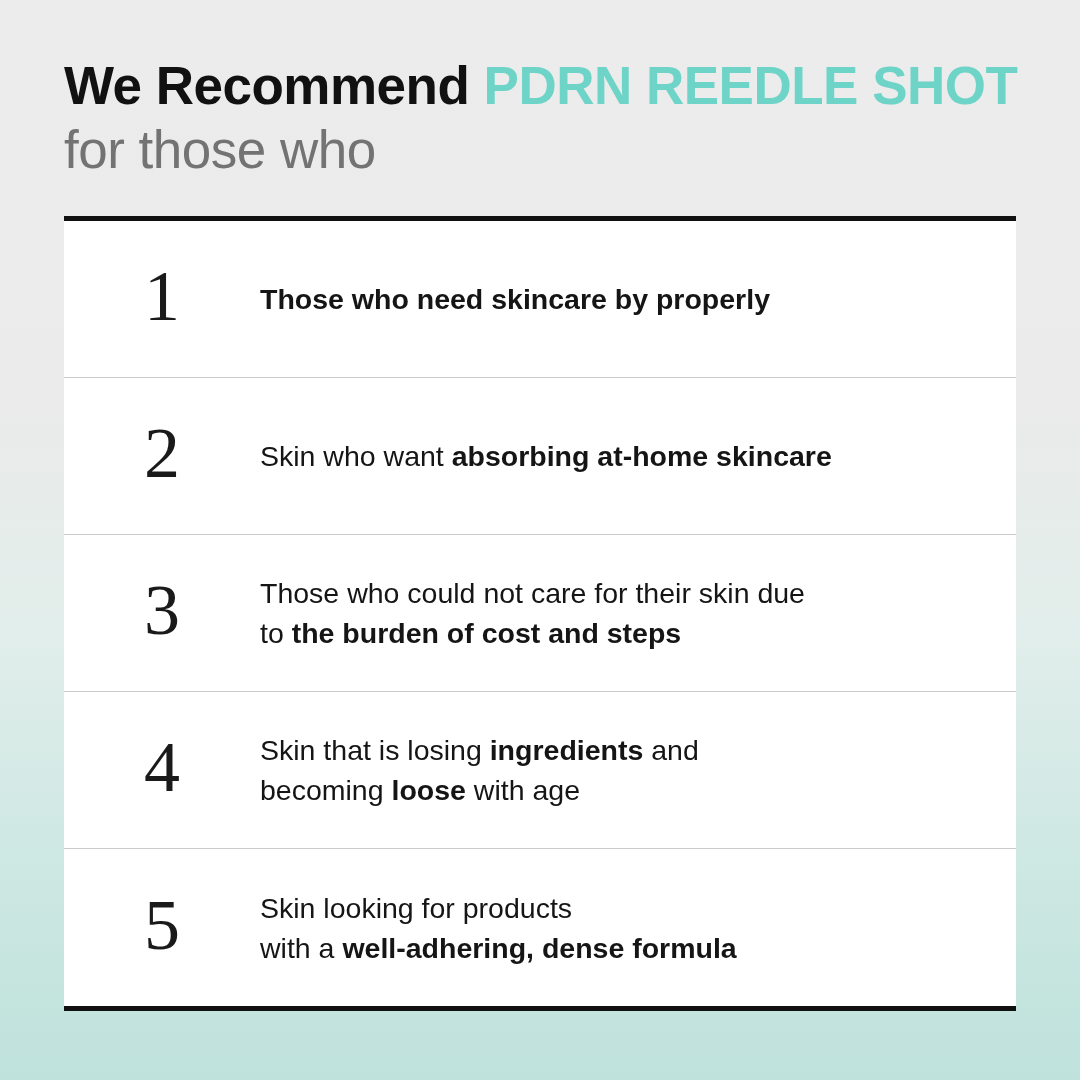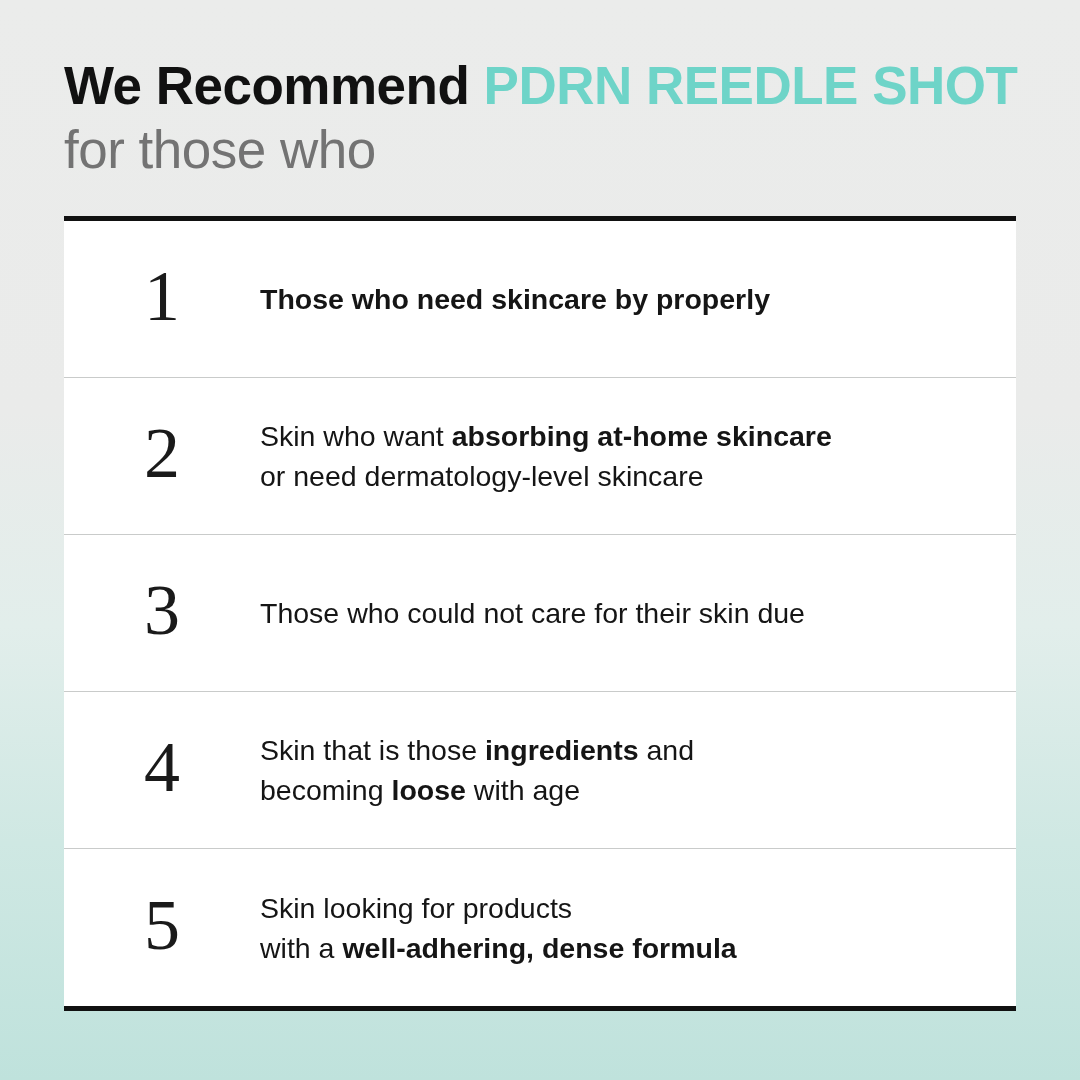--- a/index.html
+++ b/index.html
@@ -111,33 +111,33 @@
       <div class="row">
         <div class="row-number">1</div>
         <div class="row-text">
           <span class="ln"><b>Those who need skincare by properly</b></span>
         </div>
       </div>
       <div class="row">
         <div class="row-number">2</div>
         <div class="row-text">
           <span class="ln"><span>Skin who want </span><b>absorbing at-home skincare</b></span>
-          <span class="ln"><span>or need dermatology-level skincare</span></span>
         </div>
       </div>
       <div class="row">
         <div class="row-number">3</div>
         <div class="row-text">
           <span class="ln"><span>Those who could not care for their skin due</span></span>
+          <span class="ln"><span>to </span><b>the burden of cost and steps</b></span>
         </div>
       </div>
       <div class="row">
         <div class="row-number">4</div>
         <div class="row-text">
-          <span class="ln"><span>Skin that is those </span><b>ingredients</b><span> and</span></span>
+          <span class="ln"><span>Skin that is losing </span><b>ingredients</b><span> and</span></span>
           <span class="ln"><span>becoming </span><b>loose</b><span> with age</span></span>
         </div>
       </div>
       <div class="row">
         <div class="row-number">5</div>
         <div class="row-text">
           <span class="ln"><span>Skin looking for products</span></span>
           <span class="ln"><span>with a </span><b>well-adhering, dense formula</b></span>
         </div>
       </div>

